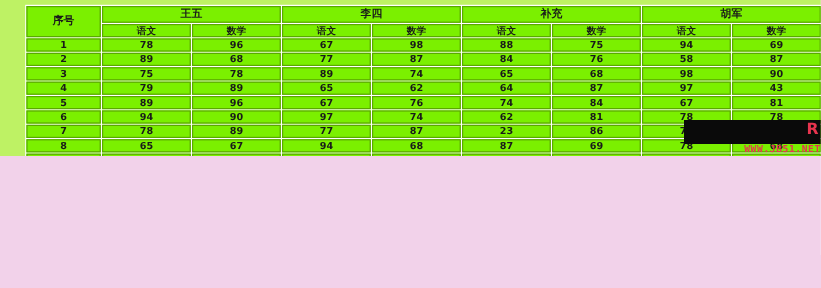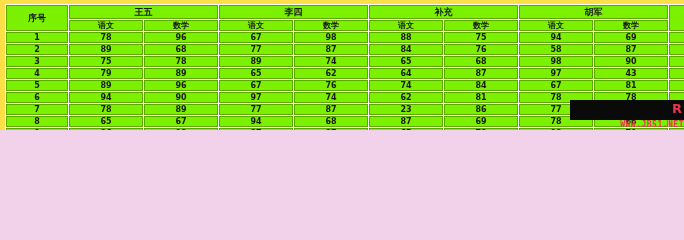--- a/index.html
+++ b/index.html
@@ -11,22 +11,22 @@
     height: 130px;
     background: #f2d2ea;
     font-family: "DejaVu Sans", "Liberation Sans", sans-serif;
     overflow: hidden;
   }
   #page-wrap {
     position: relative;
     width: 684px;
     height: 130px;
     box-sizing: border-box;
-    padding: 4px 5px 4px 5px;
-    background: #fde047;
+    padding: 4px 5px 4px 21px;
+    background: #bef264;
   }
   #score-table {
     width: 674px;
     border-collapse: separate;
     border-spacing: 1px;
     background: #ffffff;
     table-layout: fixed;
   }
   #score-table td, #score-table th {
     background: #7bf000;

